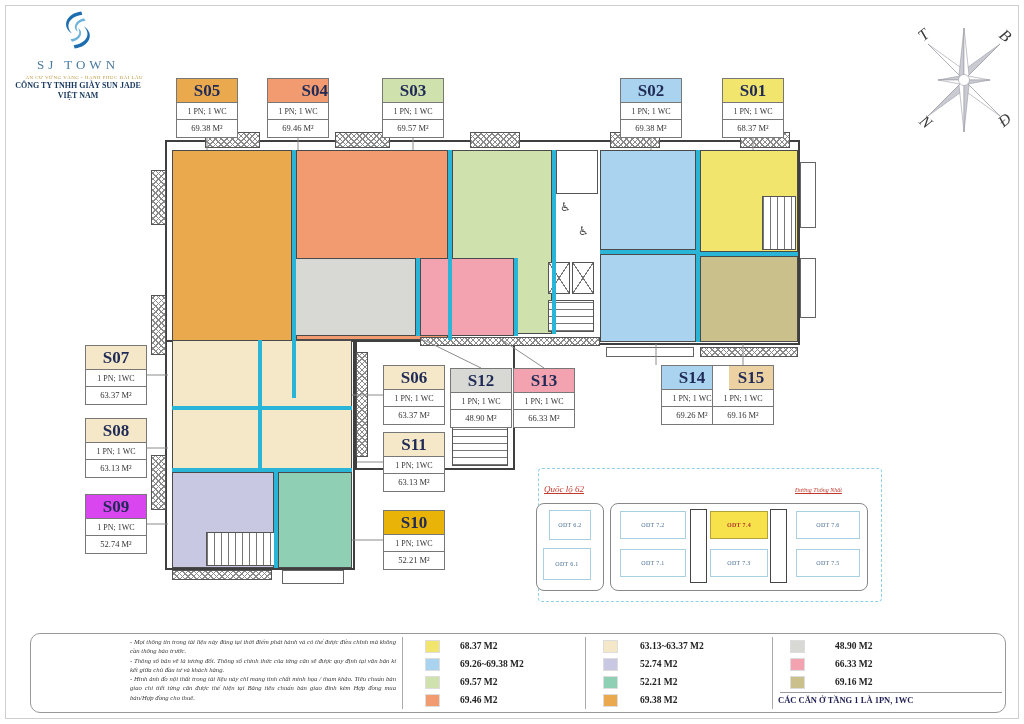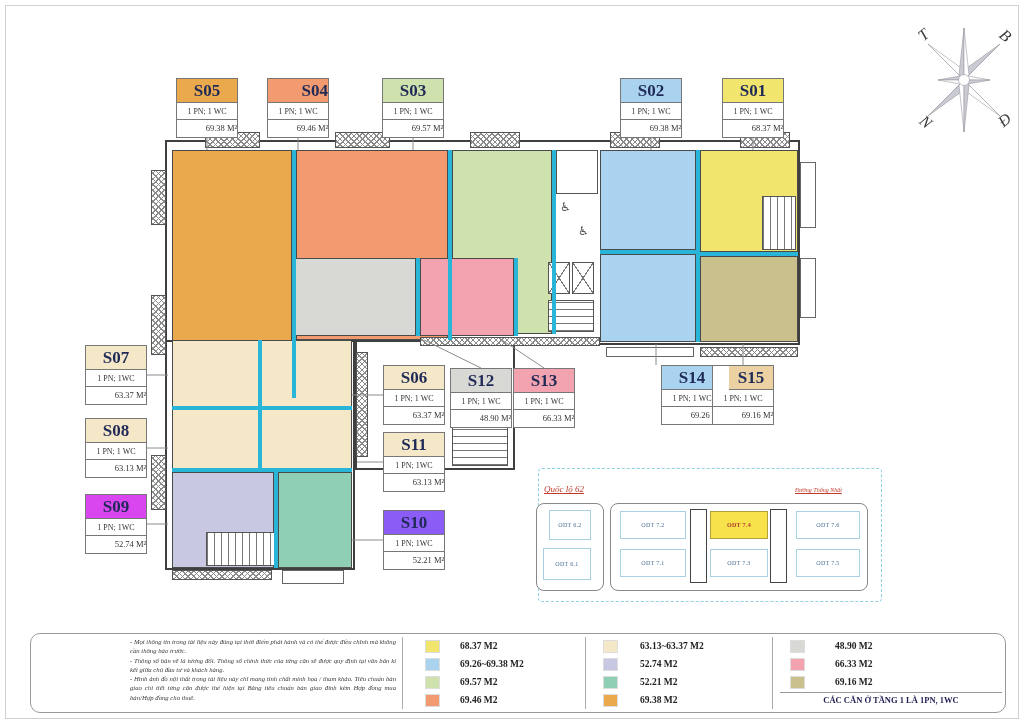--- a/index.html
+++ b/index.html
@@ -34,21 +34,21 @@
      linear-gradient(to bottom right,transparent calc(50% - .6px),#777 calc(50% - .6px) calc(50% + .6px),transparent calc(50% + .6px));}
   .bal{position:absolute;border:1px solid #666;background:#fff;z-index:4;}
   .room{position:absolute;border:1px solid #555;background:#fff;z-index:4;}
   .wc-ic{position:absolute;z-index:6;font-size:12px;color:#555;font-family:"DejaVu Sans",sans-serif;}
 
   
   .tag{position:absolute;width:62px;border:1px solid #777;background:#fff;z-index:20;}
   .tag-h{height:24px;line-height:23px;text-align:center;font-weight:bold;font-size:17px;
          color:#1f2a56;border-bottom:1px solid #777;}
   .tag-m{height:17px;line-height:17px;font-size:8px;color:#333;border-bottom:1px solid #777;text-align:center;}
-  .tag-a{height:17px;line-height:17px;font-size:8.5px;color:#333;text-align:right;}
+  .tag-a{height:17px;line-height:17px;font-size:8.5px;color:#333;text-align:center;}
 
   .leaders{position:absolute;left:0;top:0;z-index:15;pointer-events:none;}
 
   
   .map-title{position:absolute;left:560px;top:442px;width:280px;text-align:center;
              font-size:17px;color:#1a1a1a;z-index:8;}
   .map-bound{position:absolute;left:538px;top:468px;width:344px;height:134px;
              border:1px dashed #8fd0e8;border-radius:4px;z-index:2;}
   .road{position:absolute;color:#c0392b;text-decoration:underline;z-index:8;font-style:italic;}
   .cluster{position:absolute;border:1px solid #888;border-radius:8px;background:#fff;z-index:3;}
@@ -61,29 +61,41 @@
   .leg-box{position:absolute;left:30px;top:633px;width:976px;height:80px;border:1.5px solid #999;
            border-radius:10px;background:#fff;z-index:10;}
   .leg-heading{position:absolute;left:38px;top:633px;width:90px;height:80px;display:flex;align-items:center;
            font-weight:bold;font-style:italic;font-size:17px;color:#15152e;z-index:11;}
   .leg-notes{position:absolute;left:130px;top:637px;width:266px;font-size:6.7px;font-style:italic;
            color:#3a3a3a;line-height:1.38;z-index:11;text-align:justify;}
   .leg-div{position:absolute;top:637px;width:1px;height:72px;background:#aaa;z-index:11;}
   .sw{position:absolute;width:15px;height:13px;z-index:12;border:1px solid #ddd;}
   .leg-lab{position:absolute;font-weight:bold;font-size:9.5px;color:#222;z-index:12;line-height:13px;}
   .leg-line{position:absolute;left:780px;top:692px;width:222px;height:1px;background:#999;z-index:12;}
-  .leg-foot{position:absolute;left:778px;top:695px;width:226px;text-align:center;font-weight:bold;
+  .leg-foot{position:absolute;left:778px;top:695px;width:226px;font-weight:bold;
             font-size:8.5px;color:#1d1d52;z-index:12;}
 </style>
 </head>
 <body>
 
 <div class="page">
   <div class="frame"></div>
 
+  <div class="logo">
+    <svg width="52" height="44" viewBox="0 0 60 52">
+      <path d="M34 4 C16 6 10 22 23 30 C14 21 20 10 35 8 Z" fill="#1b6db0"></path>
+      <path d="M26 48 C44 46 50 30 37 22 C46 31 40 42 25 44 Z" fill="#1b6db0"></path>
+      <path d="M37 12 C26 14 23 25 30 28 C26 22 30 16 39 15 Z" fill="#6fb3dd"></path>
+      <path d="M23 40 C34 38 37 27 30 24 C34 30 30 36 21 37 Z" fill="#6fb3dd"></path>
+    </svg>
+    <div class="logo-name">SJ TOWN</div>
+    <div class="logo-tag">AN CƯ VỮNG VÀNG - HẠNH PHÚC DÀI LÂU</div>
+    <div class="logo-co">CÔNG TY TNHH GIÀY SUN JADE</div>
+    <div class="logo-co">VIỆT NAM</div>
+  </div>
 
 
   <svg class="abs" style="left:912px;top:22px" width="104" height="112" viewBox="0 0 104 112">
     <g stroke="#9a9aa4" stroke-width="0.6">
       <polygon points="52,58 88,22 58,52" fill="#fff"></polygon>
         <polygon points="52,58 88,22 52,48" fill="#c9cad2"></polygon>
       <polygon points="52,58 88,94 58,64" fill="#c9cad2"></polygon>
         <polygon points="52,58 88,94 52,68" fill="#fff"></polygon>
       <polygon points="52,58 16,94 46,64" fill="#fff"></polygon>
         <polygon points="52,58 16,94 52,68" fill="#c9cad2"></polygon>
@@ -249,21 +261,21 @@
     <div class="tag-h" style="background-color: rgb(236, 210, 162); margin-left: 16px;">S15</div>
     <div class="tag-m">1 PN; 1 WC</div>
     <div class="tag-a">69.16 M²</div>
   </div>
   <div class="tag" style="left:383px;top:432px">
     <div class="tag-h" style="background-color: rgb(245, 232, 200);">S11</div>
     <div class="tag-m">1 PN; 1WC</div>
     <div class="tag-a">63.13 M²</div>
   </div>
   <div class="tag" style="left:383px;top:510px">
-    <div class="tag-h" style="background-color: #8b5cf6;">S10</div>
+    <div class="tag-h" style="background-color: #eab308;">S10</div>
     <div class="tag-m">1 PN; 1WC</div>
     <div class="tag-a">52.21 M²</div>
   </div>
 
   <div class="map-bound"></div>
   <div class="road" style="left:544px;top:484px;font-size:9px">Quốc lộ 62</div>
   <div class="road" style="left:795px;top:487px;font-size:6px">Đường Thống Nhất</div>
   <div class="cluster" style="left:536px;top:503px;width:68px;height:88px"></div>
   <div class="bldg" style="left:549px;top:510px;width:42px;height:30px">ODT 6.2</div>
   <div class="bldg" style="left:543px;top:548px;width:48px;height:32px">ODT 6.1</div>

